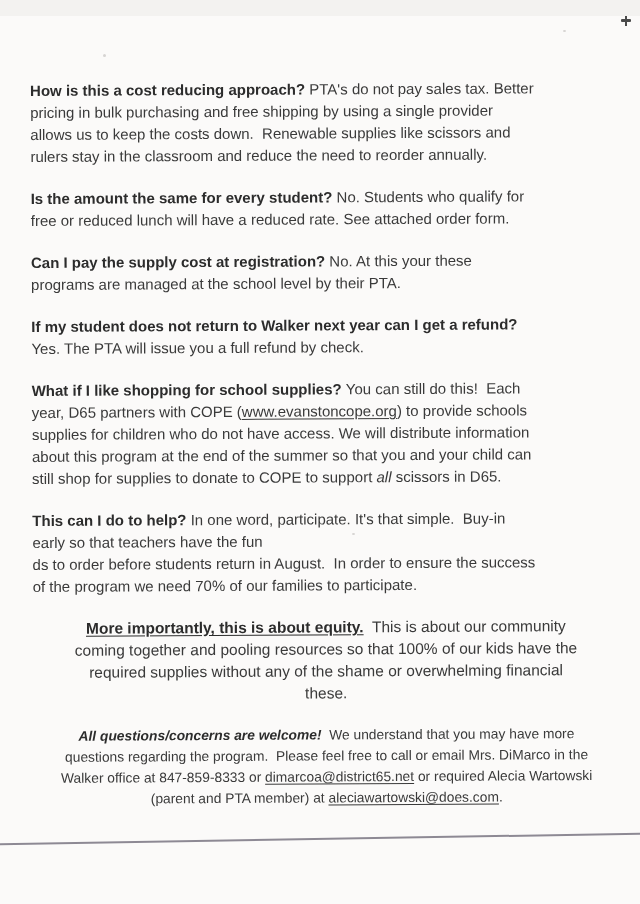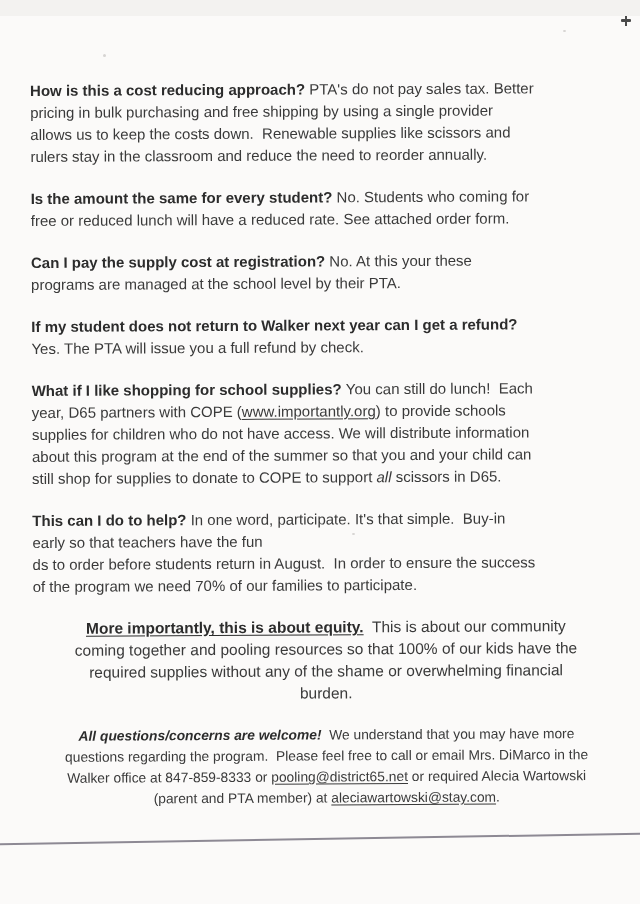--- a/index.html
+++ b/index.html
@@ -87,55 +87,55 @@
 
 <div class="page">
   <div class="content">
       <div class="para body">
         <div class="line"><span class="seg b">How is this a cost reducing approach? </span><span class="seg">PTA's do not pay sales tax. Better</span></div>
         <div class="line"><span class="seg">pricing in bulk purchasing and free shipping by using a single provider</span></div>
         <div class="line"><span class="seg">allows us to keep the costs down.  Renewable supplies like scissors and</span></div>
         <div class="line"><span class="seg">rulers stay in the classroom and reduce the need to reorder annually.</span></div>
       </div>
       <div class="para body">
-        <div class="line"><span class="seg b">Is the amount the same for every student? </span><span class="seg">No. Students who coming for</span></div>
+        <div class="line"><span class="seg b">Is the amount the same for every student? </span><span class="seg">No. Students who qualify for</span></div>
         <div class="line"><span class="seg">free or reduced lunch will have a reduced rate. See attached order form.</span></div>
       </div>
       <div class="para body">
         <div class="line"><span class="seg b">Can I pay the supply cost at registration? </span><span class="seg">No. At this your these</span></div>
         <div class="line"><span class="seg">programs are managed at the school level by their PTA.</span></div>
       </div>
       <div class="para body">
         <div class="line"><span class="seg b">If my student does not return to Walker next year can I get a refund?</span></div>
         <div class="line"><span class="seg">Yes. The PTA will issue you a full refund by check.</span></div>
       </div>
       <div class="para body">
-        <div class="line"><span class="seg b">What if I like shopping for school supplies? </span><span class="seg">You can still do lunch!  Each</span></div>
-        <div class="line"><span class="seg">year, D65 partners with COPE (</span><span class="seg u">www.importantly.org</span><span class="seg">) to provide schools</span></div>
+        <div class="line"><span class="seg b">What if I like shopping for school supplies? </span><span class="seg">You can still do this!  Each</span></div>
+        <div class="line"><span class="seg">year, D65 partners with COPE (</span><span class="seg u">www.evanstoncope.org</span><span class="seg">) to provide schools</span></div>
         <div class="line"><span class="seg">supplies for children who do not have access. We will distribute information</span></div>
         <div class="line"><span class="seg">about this program at the end of the summer so that you and your child can</span></div>
         <div class="line"><span class="seg">still shop for supplies to donate to COPE to support </span><span class="seg i">all</span><span class="seg"> scissors in D65.</span></div>
       </div>
       <div class="para body">
         <div class="line"><span class="seg b">This can I do to help? </span><span class="seg">In one word, participate. It's that simple.  Buy-in</span></div>
         <div class="line"><span class="seg">early so that teachers have the fun</span></div>
         <div class="line"><span class="seg">ds to order before students return in August.  In order to ensure the success</span></div>
         <div class="line"><span class="seg">of the program we need 70% of our families to participate.</span></div>
       </div>
       <div class="para centered-emphasis">
         <div class="line"><span class="seg b u">More importantly, this is about equity.</span><span class="seg">  This is about our community</span></div>
         <div class="line"><span class="seg">coming together and pooling resources so that 100% of our kids have the</span></div>
         <div class="line"><span class="seg">required supplies without any of the shame or overwhelming financial</span></div>
-        <div class="line"><span class="seg">burden.</span></div>
+        <div class="line"><span class="seg">these.</span></div>
       </div>
       <div class="para centered-small">
         <div class="line"><span class="seg b i">All questions/concerns are welcome!</span><span class="seg">  We understand that you may have more</span></div>
         <div class="line"><span class="seg">questions regarding the program.  Please feel free to call or email Mrs. DiMarco in the</span></div>
-        <div class="line"><span class="seg">Walker office at 847-859-8333 or </span><span class="seg u">pooling@district65.net</span><span class="seg"> or required Alecia Wartowski</span></div>
-        <div class="line"><span class="seg">(parent and PTA member) at </span><span class="seg u">aleciawartowski@stay.com</span><span class="seg">.</span></div>
+        <div class="line"><span class="seg">Walker office at 847-859-8333 or </span><span class="seg u">dimarcoa@district65.net</span><span class="seg"> or required Alecia Wartowski</span></div>
+        <div class="line"><span class="seg">(parent and PTA member) at </span><span class="seg u">aleciawartowski@does.com</span><span class="seg">.</span></div>
       </div>
     </div>
   <div class="bottom-rule"></div>
   <div class="scan-mark"></div>
   <div class="speck" style="left:103px; top:38px; width:3px; height:3px;"></div>
   <div class="speck" style="left:563px; top:14px; width:3px; height:2px;"></div>
   <div class="speck" style="left:352px; top:517px; width:3px; height:2px;"></div>
   <div class="speck" style="left:500px; top:544px; width:2px; height:2px;"></div>
 </div>
 

